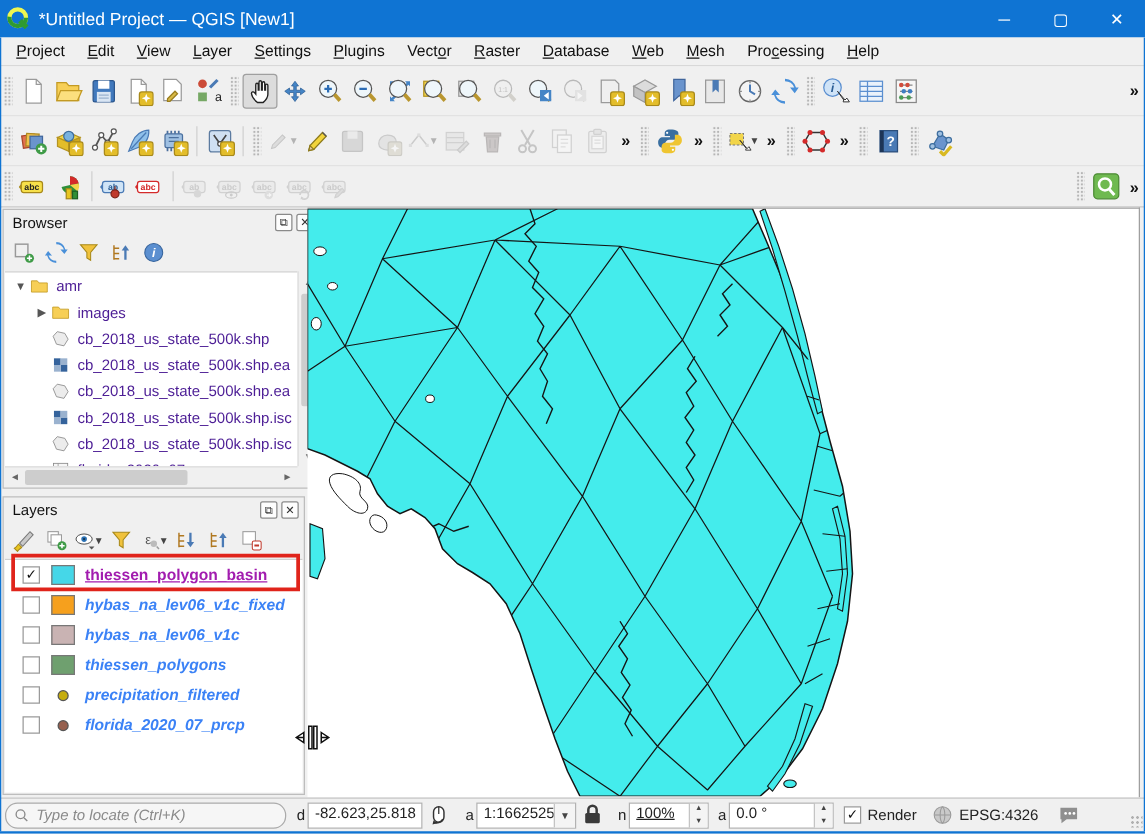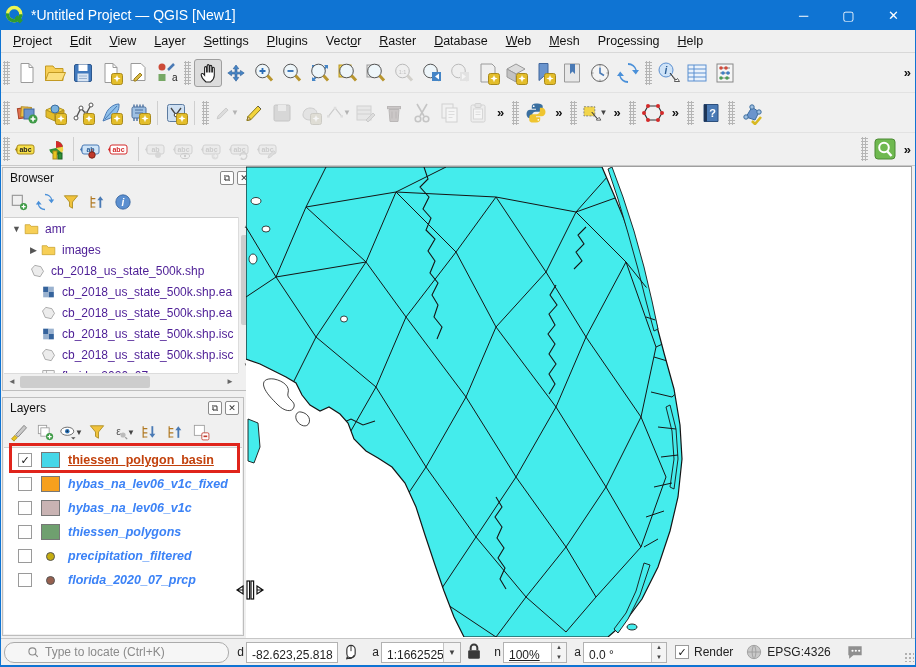--- a/index.html
+++ b/index.html
@@ -61,34 +61,34 @@
   .vthumb { position:absolute; left:2px; top:18px; width:12px; height:90px; background:#cdcdcd; border-radius:2px; }
   .hthumb { width:130px; height:12px; background:#cdcdcd; border-radius:2px; }
 
   
   .layers-list { position:absolute; left:1px; right:1px; top:49px; bottom:1px; background:#fff; overflow:hidden; border-top:1px solid #d0d0d0; }
   .lrow { height:24px; display:flex; align-items:center; padding-left:14px; }
   .lcheck { width:14px; height:14px; border:1px solid #9a9a9a; background:#fff; font-size:11px; line-height:12px; text-align:center; color:#111; flex:none; }
   .lswatch { width:19px; height:16px; margin:0 8px 0 9px; border:1px solid #777; flex:none; }
   .ldot { width:9px; height:9px; border-radius:50%; margin:0 13px 0 14px; border:1px solid #555; flex:none; }
   .llabel { font-size:12.5px; font-style:italic; font-weight:bold; color:#3b82f6; white-space:nowrap; }
-  .lrow.current .llabel { font-style:normal; color:#c2410c; text-decoration:underline; }
+  .lrow.current .llabel { font-style:normal; color:#a21caf; text-decoration:underline; }
   #annot-box { left:9px; top:443px; width:231px; height:30px; border:3px solid #e0241b; z-index:30; pointer-events:none; }
 
   
   #map-canvas { left:246px; top:166px; width:666px; height:472px; background:#fff; border-top:1px solid #9f9f9f; border-right:1px solid #9f9f9f; }
   #map-canvas svg { display:block; }
   #splitter-cursor { left:235px; top:577px; width:30px; height:26px; z-index:40; }
 
   
   .statusbar { left:0; top:638px; width:916px; height:27px; background:#f0f0f0; border-top:1px solid #c6c6c6; display:flex; align-items:center; font-size:12px; color:#222; }
-  .locator { width:225px; height:21px; margin-left:4px; border:1px solid #ababab; border-radius:10px; background:#f6f6f6; display:flex; align-items:center; padding:0 22px; gap:5px; }
+  .locator { width:225px; height:21px; margin-left:4px; border:1px solid #ababab; border-radius:10px; background:#f6f6f6; display:flex; align-items:center; padding:0 6px; gap:5px;font-style:italic; }
   .locator .ph { color:#8a8a8a; white-space:nowrap; overflow:hidden; }
   .sb-clip { width:9px; overflow:hidden; white-space:nowrap; text-align:right; color:#222; margin:0 2px 0 6px; flex:none; }
-  .sb-box { height:21px; background:#fff; border:1px solid #b2b2b2; display:flex; align-items:flex-end; padding:0 5px; white-space:nowrap; }
+  .sb-box { height:21px; background:#fff; border:1px solid #b2b2b2; display:flex; align-items:flex-start; padding:0 5px; white-space:nowrap; }
   .sb-combo { position:relative; padding-right:18px; }
   .combo-btn { position:absolute; right:0; top:0; bottom:0; width:17px; border-left:1px solid #c4c4c4; background:#f4f4f4; display:flex; align-items:center; justify-content:center; font-size:8px; color:#444; }
   .spin { position:absolute; right:0; top:0; bottom:0; width:15px; display:flex; flex-direction:column; border-left:1px solid #c4c4c4; }
   .spin span { flex:1; font-size:6px; color:#444; display:flex; align-items:center; justify-content:center; background:#f4f4f4; }
   .sb-icon { width:20px; height:20px; margin:0 3px; flex:none; }
   .render-wrap { display:flex; align-items:center; gap:5px; margin:0 8px; }
   .grip-corner { position:absolute; right:2px; bottom:3px; width:10px; height:10px; background-image:radial-gradient(#b0b0b0 1px, transparent 1.2px); background-size:4px 4px; }
   .win-border-b { left:0; top:665px; width:916px; height:2px; background:#0f74d3; }
   .win-border-l { left:0; top:30px; width:1px; height:635px; background:#0f74d3; }
   .win-border-r { left:915px; top:30px; width:1px; height:635px; background:#0f74d3; }
@@ -633,21 +633,21 @@
           </svg></span>
         <span class="tlabel">amr</span>
       </div>
       <div class="trow" style="padding-left: 23px;">
         <span class="texp">▶</span>
         <span class="ticon"><svg viewBox="0 0 24 24">
             <path d="M2.5 19V5.5h7l2 2.5h10V19z" fill="#f7cf56" stroke="#c39a23"></path>
           </svg></span>
         <span class="tlabel">images</span>
       </div>
-      <div class="trow" style="padding-left: 12px; align-items: center;">
+      <div class="trow" style="padding-left: 23px; align-items: center;">
         <span class="texp"></span>
         <span class="ticon"><svg viewBox="0 0 24 24">
             <path d="M3 9l5-5.5 9 2 4 7-5 8-9-2z" fill="#ececec" stroke="#888"></path>
           </svg></span>
         <span class="tlabel">cb_2018_us_state_500k.shp</span>
       </div>
       <div class="trow" style="padding-left: 23px;">
         <span class="texp"></span>
         <span class="ticon"><svg viewBox="0 0 24 24">
             <rect x="4" y="4" width="8" height="8" fill="#35639c"></rect>

